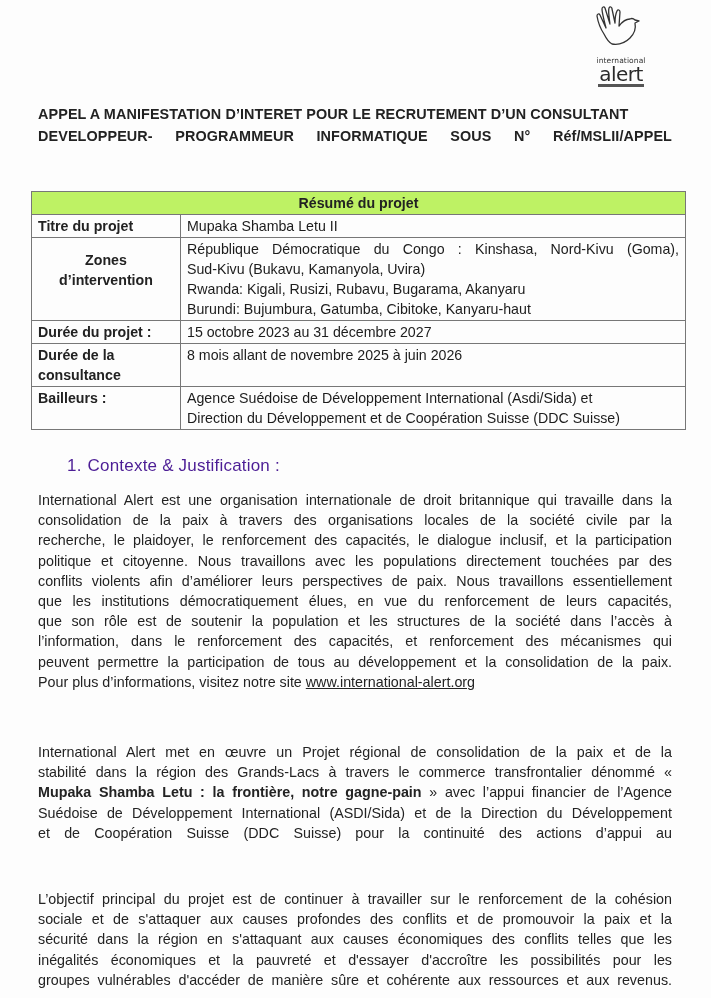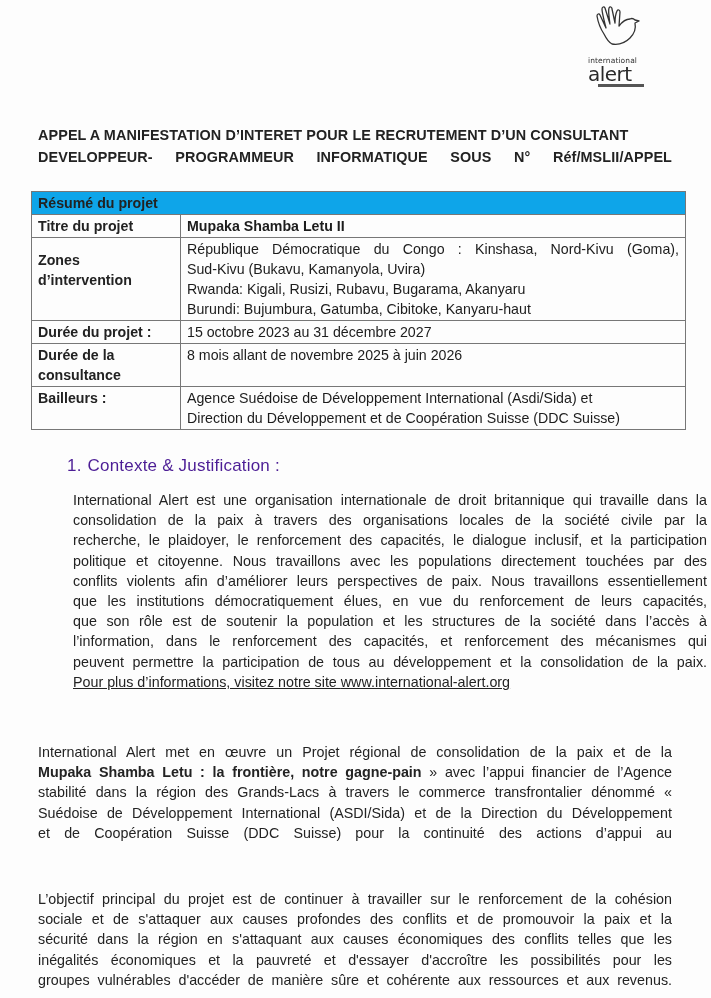--- a/index.html
+++ b/index.html
@@ -1,36 +1,36 @@
 <!DOCTYPE html>
 <html><head>
 <meta charset="utf-8">
 <style>
   * { margin:0; padding:0; box-sizing:border-box; }
   html, body { width:711px; height:998px; background:#fdfdfd; overflow:hidden; }
   body { font-family:"Liberation Sans", sans-serif; color:#1c1c1c; position:relative; }
-  .logo { position:absolute; left:588px; top:4px; width:66px; height:96px; }
+  .logo { position:absolute; left:588px; top:4px; width:66px; height:96px; text-align:center; }
   .logo svg { display:block; margin:0 auto; }
   .logo .intl { font-family:"DejaVu Sans", sans-serif; font-size:7.5px; color:#333; letter-spacing:0.1px; margin-top:-2px; }
   .logo .alert { font-family:"DejaVu Sans", sans-serif; font-size:20px; line-height:18px; color:#2a2a2a; letter-spacing:-0.5px; }
   .logo .bar { width:46px; height:3px; background:#555; margin:1px auto 0; }
-  .title { position:absolute; left:38px; top:103px; width:634px; font-size:14.4px; font-weight:bold; line-height:22px; color:#222; text-align:justify; text-align-last:left; letter-spacing:0.1px;margin-top:21px; }
+  .title { position:absolute; left:38px; top:103px; width:634px; font-size:14.4px; font-weight:bold; line-height:22px; color:#222; text-align:justify; text-align-last:left; letter-spacing:0.1px; }
   .title .l2 { text-align:justify; text-align-last:justify; }
   table.summary { position:absolute; left:31px; top:191px; width:655px; border-collapse:collapse; font-size:14.2px; }
   table.summary td { border:1px solid #777; padding:1px 6px 1px 6px; vertical-align:top; line-height:20px; }
   table.summary td.lbl { width:149px; font-weight:bold; color:#222; }
   table.summary td.head { font-weight:bold; color:#222; }
-  table.summary td.zone-lbl { vertical-align:top; padding-top:12px; }
+  table.summary td.zone-lbl { vertical-align:top; padding-top:12px;text-align:center; }
   .val-line { display:block; }
   .jus { text-align:justify; text-align-last:justify; }
   h2.sec { position:absolute; left:67px; top:456px; font-size:17px; font-weight:normal; color:#4c1d95; letter-spacing:0.2px; }
   h2.sec .num { margin-right:6px; }
   .para { position:absolute; left:38px; width:634px; font-size:14.3px; line-height:20.2px; color:#232323; }
   .para span.ln { display:block; text-align:justify; text-align-last:justify; white-space:nowrap; }
-  .para span.ln.last { text-align-last:left;text-decoration:underline; }
+  .para span.ln.last { text-align-last:left; }
   .link { text-decoration:underline; color:#232323; }
   b { font-weight:bold; }
 </style>
 </head>
 <body>
 
 <div class="logo">
   <svg width="54" height="54" viewBox="0 0 54 54">
     <path d="M10 30 C6 24 4 18 3 12 C3 10 5 9 6 11 L12 24 C10 16 8 9 8 5 C8 3 10 2 11 4 L16 20 C15 13 14 7 15 4 C16 2 18 3 18 5 L21 19 C21 13 22 9 23 7 C24 5 26 6 26 8 L25 22 C28 18 32 15 36 15 C38 14 40 15 41 16 L45 17 L41 19 C42 24 40 30 36 34 C31 39 24 41 18 40 C14 38 12 34 10 30 Z" fill="none" stroke="#333" stroke-width="1.3" stroke-linejoin="round"></path>
   </svg>
@@ -40,25 +40,25 @@
 </div>
 
 <div class="title">
   <div class="l1">APPEL A MANIFESTATION D’INTERET POUR LE RECRUTEMENT D’UN CONSULTANT</div>
   <div class="l2">DEVELOPPEUR- PROGRAMMEUR INFORMATIQUE SOUS N° Réf/MSLII/APPEL</div>
 </div>
 
 <table class="summary">
   <tbody>
       <tr>
-    <td class="head" colspan="2" style="background:#0ea5e9;">Résumé du projet</td>
+    <td class="head" colspan="2" style="background:#bef264;text-align:center;">Résumé du projet</td>
   </tr>
   <tr>
     <td class="lbl">Titre du projet</td>
-    <td style="font-weight:bold;border-radius:7px;">Mupaka Shamba Letu II</td>
+    <td style="font-weight:normal;border-radius:7px;">Mupaka Shamba Letu II</td>
   </tr>
   <tr>
     <td class="lbl zone-lbl">
       <span class="val-line">Zones</span>
       <span class="val-line">d’intervention</span>
     </td>
     <td>
       <span class="val-line jus">République Démocratique du Congo : Kinshasa, Nord-Kivu (Goma),</span>
       <span class="val-line">Sud-Kivu (Bukavu, Kamanyola, Uvira)</span>
       <span class="val-line">Rwanda: Kigali, Rusizi, Rubavu, Bugarama, Akanyaru</span>
@@ -83,37 +83,37 @@
       <span class="val-line">Direction du Développement et de Coopération Suisse (DDC Suisse)</span>
     </td>
   </tr>
 </tbody>
   </table>
 
 <h2 class="sec">
   <span class="num">1.</span><span>Contexte &amp; Justification :</span>
 </h2>
 
-<div class="para" style="top:490px;margin-left:35px;">
+<div class="para" style="top:490px;">
   <span class="ln">International Alert est une organisation internationale de droit britannique qui travaille dans la</span>
   <span class="ln">consolidation de la paix à travers des organisations locales de la société civile par la</span>
   <span class="ln">recherche, le plaidoyer, le renforcement des capacités, le dialogue inclusif, et la participation</span>
   <span class="ln">politique et citoyenne. Nous travaillons avec les populations directement touchées par des</span>
   <span class="ln">conflits violents afin d’améliorer leurs perspectives de paix. Nous travaillons essentiellement</span>
   <span class="ln">que les institutions démocratiquement élues, en vue du renforcement de leurs capacités,</span>
   <span class="ln">que son rôle est de soutenir la population et les structures de la société dans l’accès à</span>
   <span class="ln">l’information, dans le renforcement des capacités, et renforcement des mécanismes qui</span>
   <span class="ln">peuvent permettre la participation de tous au développement et la consolidation de la paix.</span>
   <span class="ln last"><span>Pour plus d’informations, visitez notre site </span><a class="link">www.international-alert.org</a></span>
 </div>
 
 <div class="para" style="top:742px;">
   <span class="ln">International Alert met en œuvre un Projet régional de consolidation de la paix et de la</span>
+  <span class="ln">stabilité dans la région des Grands-Lacs à travers le commerce transfrontalier dénommé «</span>
   <span class="ln"><b>Mupaka Shamba Letu : la frontière, notre gagne-pain</b><span> » avec l’appui financier de l’Agence</span></span>
-  <span class="ln">stabilité dans la région des Grands-Lacs à travers le commerce transfrontalier dénommé «</span>
   <span class="ln">Suédoise de Développement International (ASDI/Sida) et de la Direction du Développement</span>
   <span class="ln">et de Coopération Suisse (DDC Suisse) pour la continuité des actions d’appui au</span>
 </div>
 
 <div class="para" style="top:889px;">
   <span class="ln">L’objectif principal du projet est de continuer à travailler sur le renforcement de la cohésion</span>
   <span class="ln">sociale et de s'attaquer aux causes profondes des conflits et de promouvoir la paix et la</span>
   <span class="ln">sécurité dans la région en s'attaquant aux causes économiques des conflits telles que les</span>
   <span class="ln">inégalités économiques et la pauvreté et d'essayer d'accroître les possibilités pour les</span>
   <span class="ln">groupes vulnérables d'accéder de manière sûre et cohérente aux ressources et aux revenus.</span>

